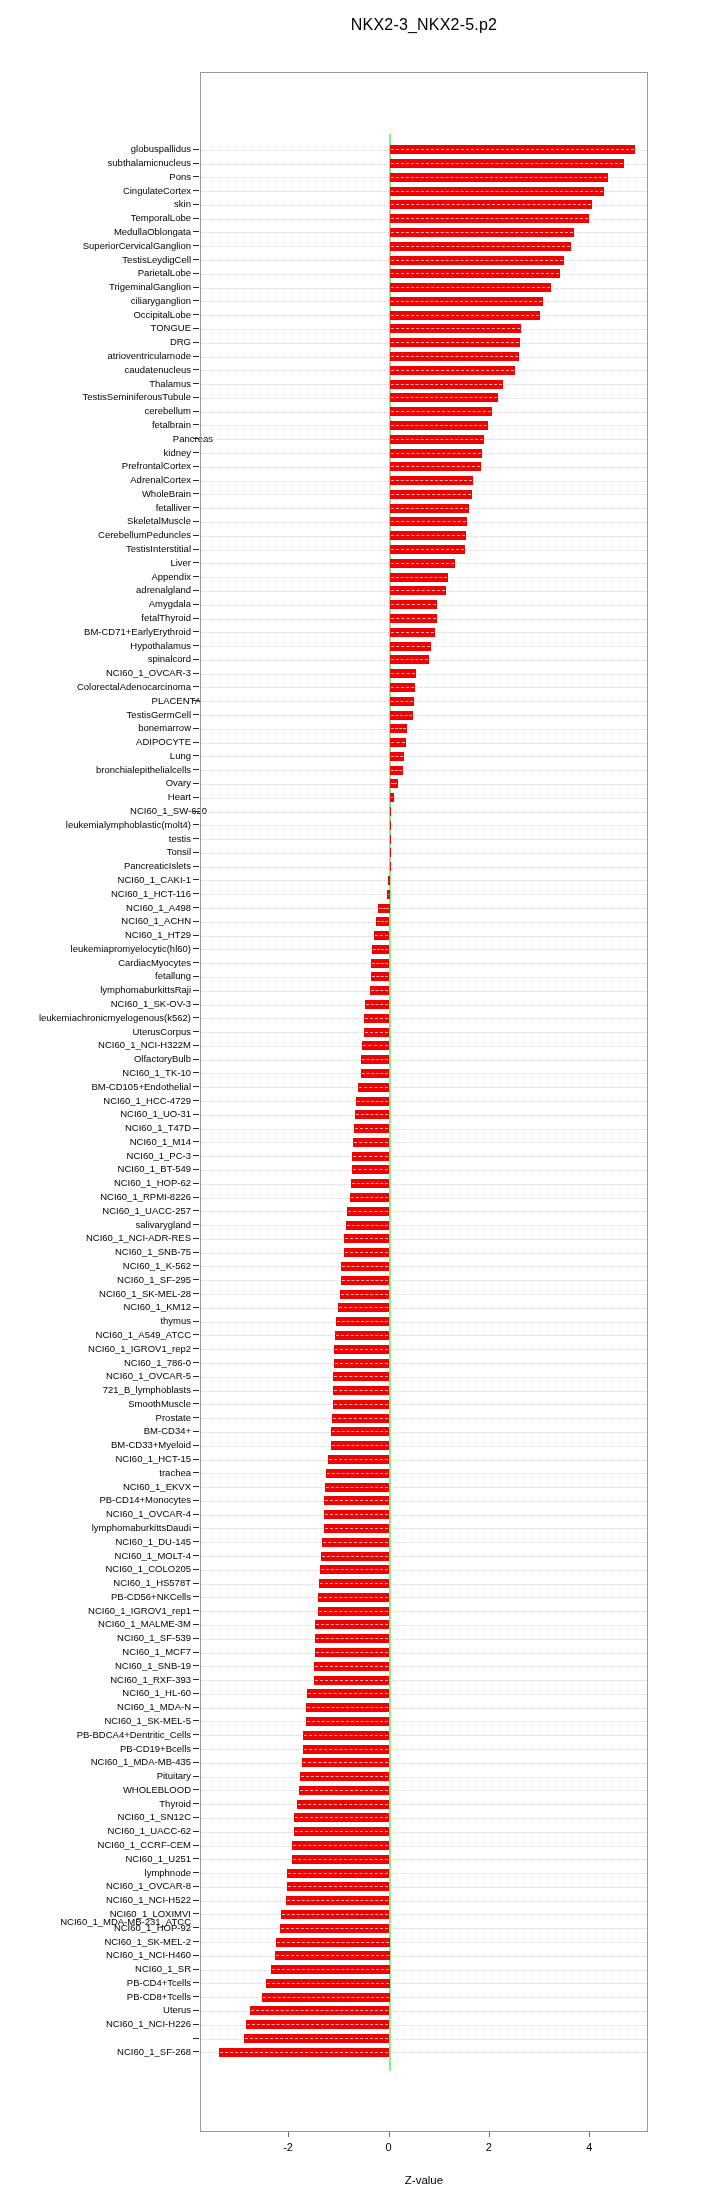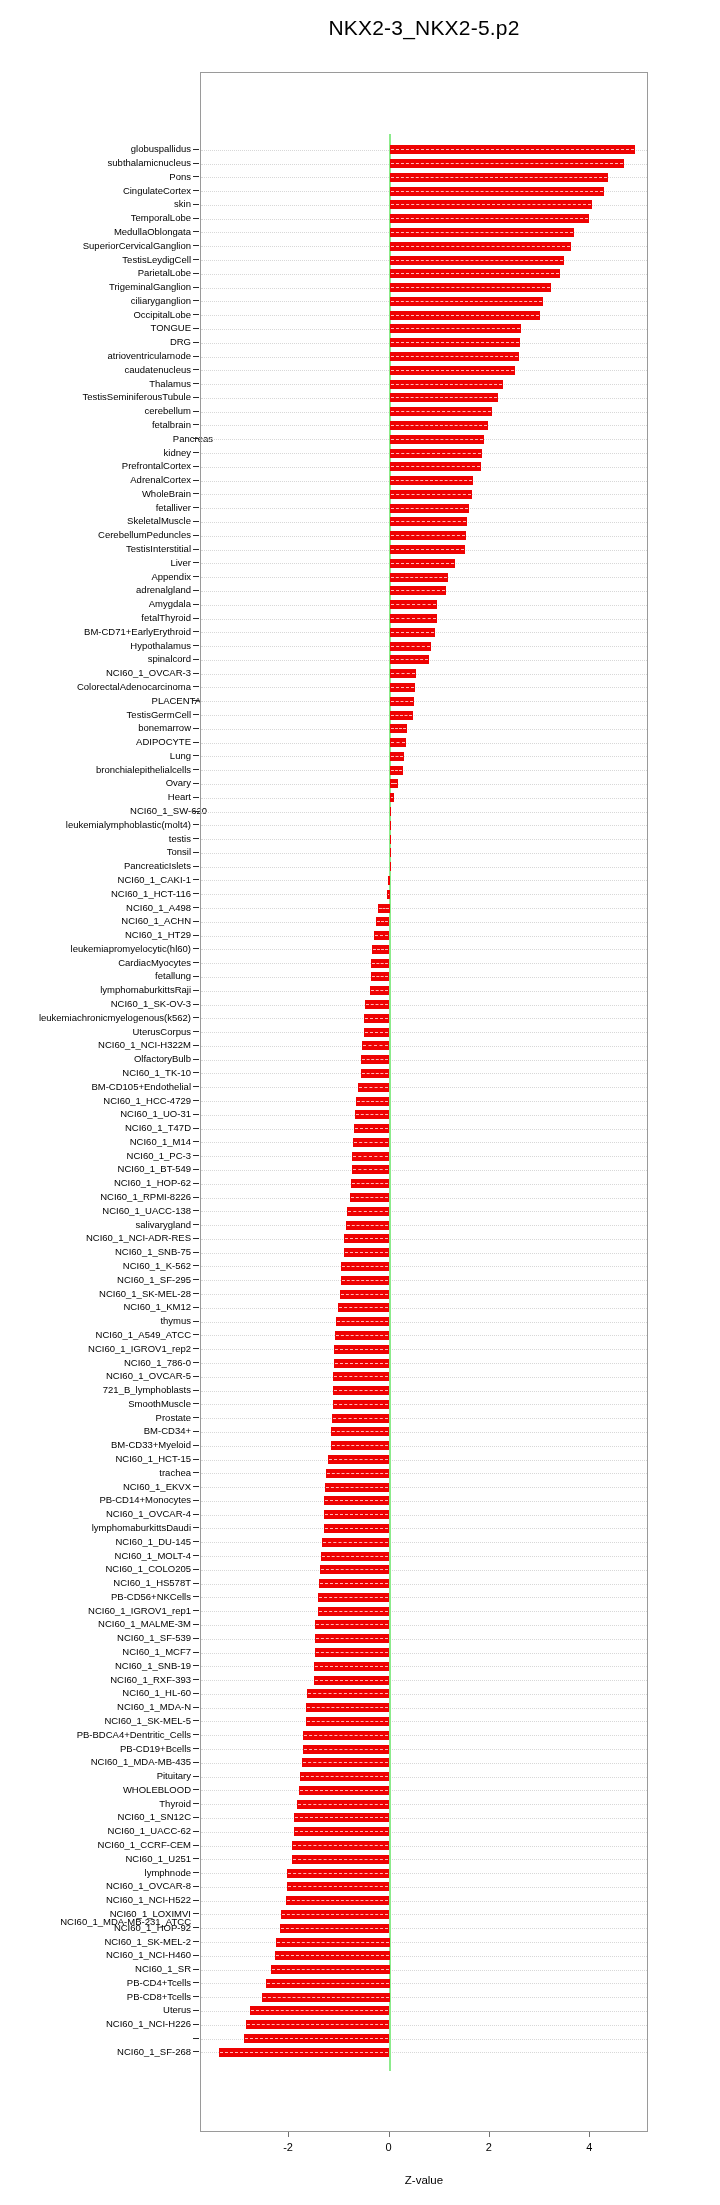--- a/index.html
+++ b/index.html
@@ -1,20 +1,20 @@
 <!DOCTYPE html>
 <html><head>
 <meta charset="utf-8">
 <style>
   html,body { margin:0; padding:0; background:#ffffff; }
   body { width:720px; height:2205px; font-family:"Liberation Sans", sans-serif; }
   #chart { position:relative; width:720px; height:2205px; background:#fff; overflow:hidden; }
 
   .title { position:absolute; left:200px; top:16px; width:448px; text-align:center;
-           font-size:21px; color:#000; letter-spacing:0.2px; }
+           font-size:16px; color:#000; letter-spacing:0.2px; }
 
   .plot-box { position:absolute; left:200px; top:72px; width:448px; height:2060px;
               border:1px solid #9a9a9a; box-sizing:border-box; }
 
   .grid-line { position:absolute; left:0; width:100%; height:0;
                border-top:1px dotted #d8d8d8; }
 
   .zero-line { position:absolute; width:2px; background:#8ceb8c; }
 
   .bar { position:absolute; height:9px; background:#ee0202; }
@@ -109,21 +109,21 @@
       <div class="cat-label" style="top: 1066.9px;">NCI60_1_TK-10</div>
       <div class="cat-label" style="top: 1080.7px;">BM-CD105+Endothelial</div>
       <div class="cat-label" style="top: 1094.5px;">NCI60_1_HCC-4729</div>
       <div class="cat-label" style="top: 1108.3px;">NCI60_1_UO-31</div>
       <div class="cat-label" style="top: 1122.1px;">NCI60_1_T47D</div>
       <div class="cat-label" style="top: 1135.9px;">NCI60_1_M14</div>
       <div class="cat-label" style="top: 1149.7px;">NCI60_1_PC-3</div>
       <div class="cat-label" style="top: 1163.4px;">NCI60_1_BT-549</div>
       <div class="cat-label" style="top: 1177.2px;">NCI60_1_HOP-62</div>
       <div class="cat-label" style="top: 1191px;">NCI60_1_RPMI-8226</div>
-      <div class="cat-label" style="top: 1204.8px;">NCI60_1_UACC-138</div>
+      <div class="cat-label" style="top: 1204.8px;">NCI60_1_UACC-257</div>
       <div class="cat-label" style="top: 1218.6px;">salivarygland</div>
       <div class="cat-label" style="top: 1232.4px;">NCI60_1_NCI-ADR-RES</div>
       <div class="cat-label" style="top: 1246.2px;">NCI60_1_SNB-75</div>
       <div class="cat-label" style="top: 1259.9px;">NCI60_1_K-562</div>
       <div class="cat-label" style="top: 1273.7px;">NCI60_1_SF-295</div>
       <div class="cat-label" style="top: 1287.5px;">NCI60_1_SK-MEL-28</div>
       <div class="cat-label" style="top: 1301.3px;">NCI60_1_KM12</div>
       <div class="cat-label" style="top: 1315.1px;">thymus</div>
       <div class="cat-label" style="top: 1328.9px;">NCI60_1_A549_ATCC</div>
       <div class="cat-label" style="top: 1342.7px;">NCI60_1_IGROV1_rep2</div>

